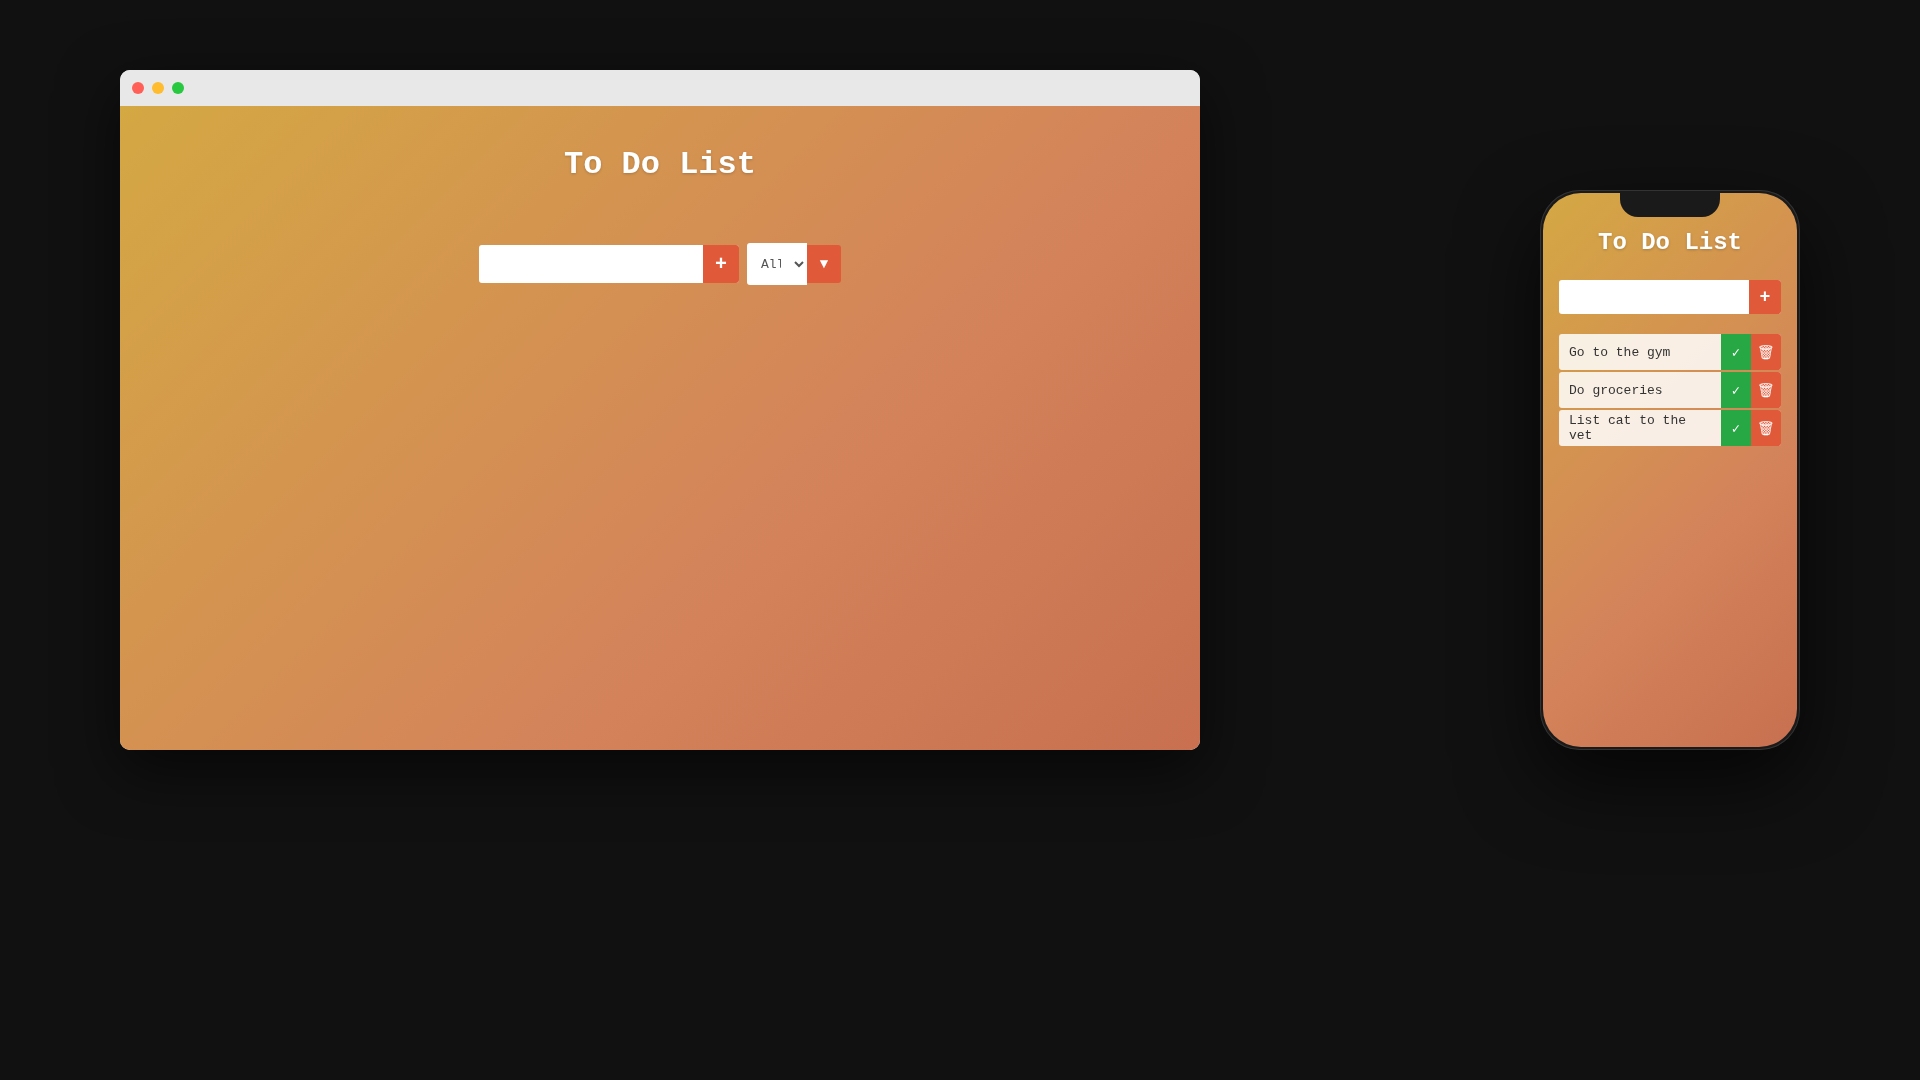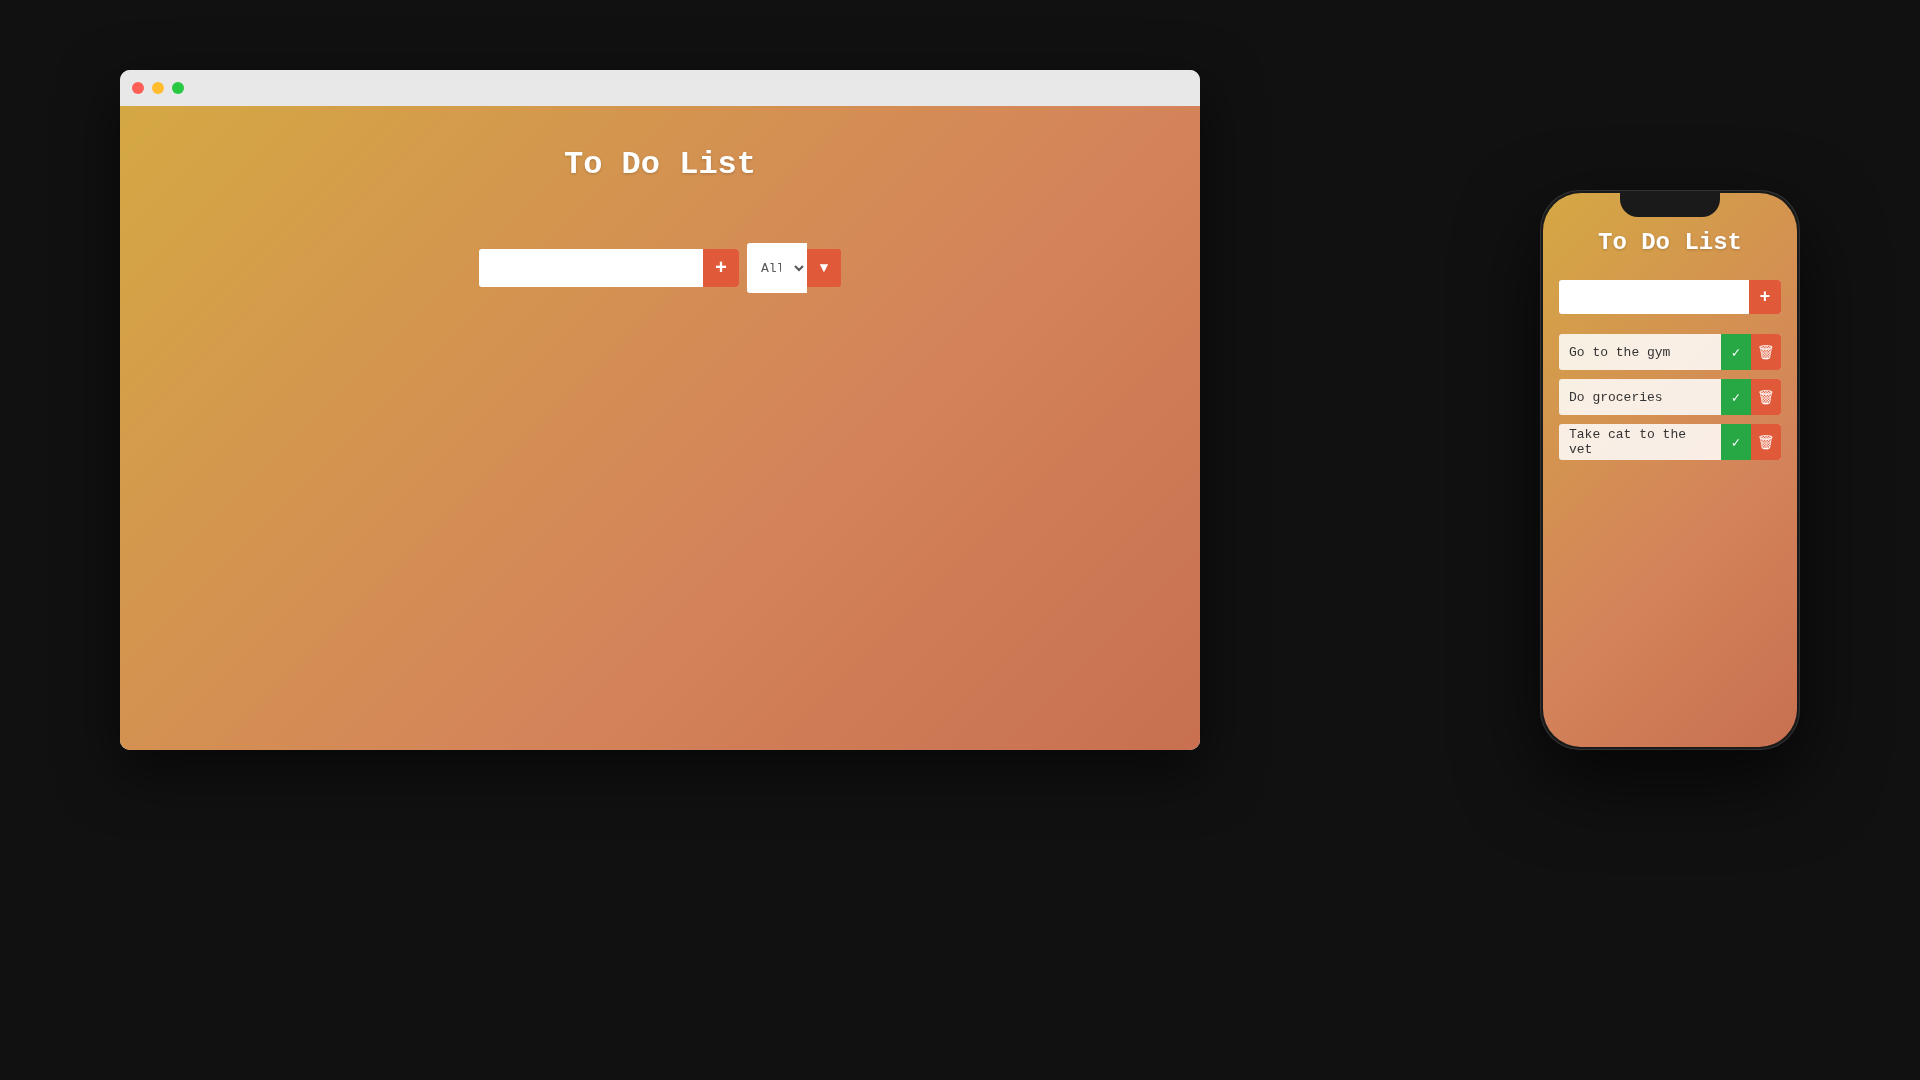--- a/index.html
+++ b/index.html
@@ -112,21 +112,21 @@
       justify-content: center;
       font-weight: bold;
     }
 
     .filter-wrapper {
       display: flex;
       align-items: center;
     }
 
     .filter-select {
-      height: 50px;
+      height: 42px;
       background: #fff;
       border: none;
       padding: 0 10px;
       font-size: 13px;
       border-radius: 3px 0 0 3px;
       outline: none;
       width: 60px;
       color: #555;
     }
 
@@ -228,21 +228,21 @@
       display: flex;
       align-items: center;
       justify-content: center;
       font-weight: bold;
     }
 
     .todo-list {
       width: 100%;
       display: flex;
       flex-direction: column;
-      gap: 9px;
+      gap: 2px;
     }
 
     .todo-item {
       display: flex;
       align-items: center;
       background: rgba(255,255,255,0.85);
       border-radius: 3px;
       overflow: hidden;
       height: 36px;
     }
@@ -327,21 +327,21 @@
             <span class="todo-item-text">Go to the gym</span>
             <button class="todo-check-btn">✓</button>
             <button class="todo-delete-btn">🗑</button>
           </div>
           <div class="todo-item">
             <span class="todo-item-text">Do groceries</span>
             <button class="todo-check-btn">✓</button>
             <button class="todo-delete-btn">🗑</button>
           </div>
           <div class="todo-item">
-            <span class="todo-item-text">Take cat to the vet</span>
+            <span class="todo-item-text">List cat to the vet</span>
             <button class="todo-check-btn">✓</button>
             <button class="todo-delete-btn">🗑</button>
           </div>
         </div>
       </div>
     </div>
   </div>
 
 </div>
 

